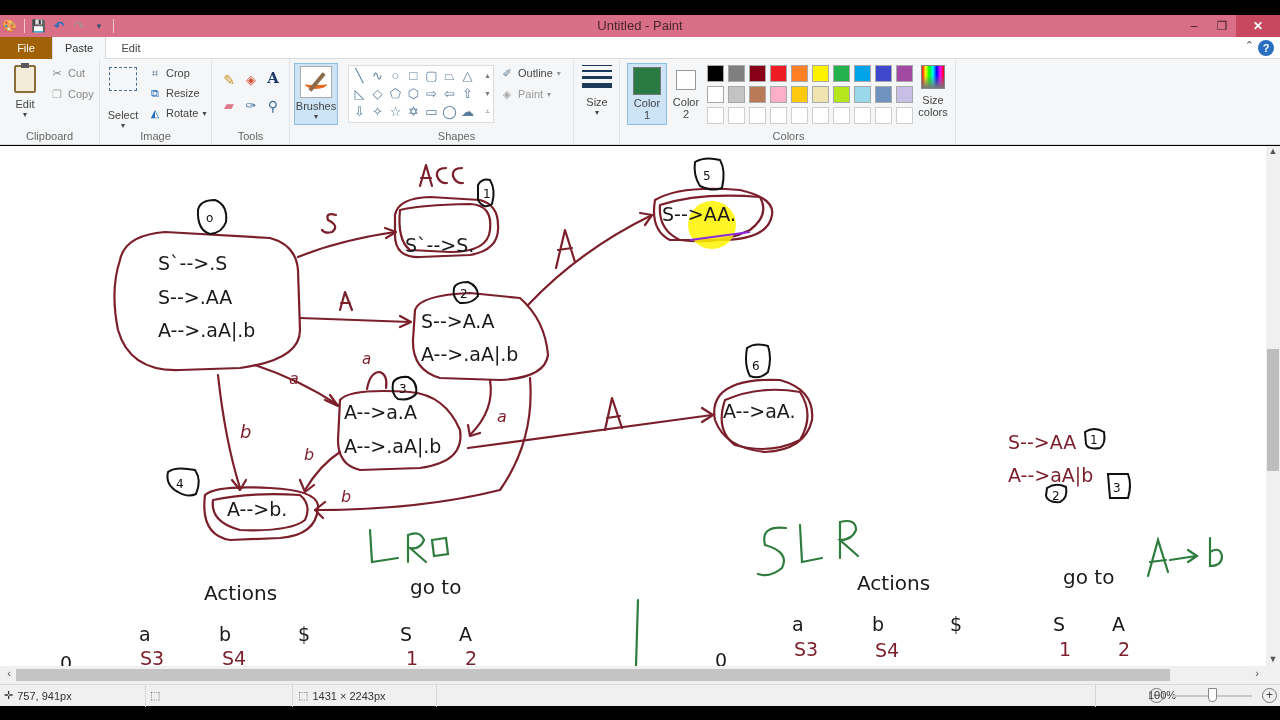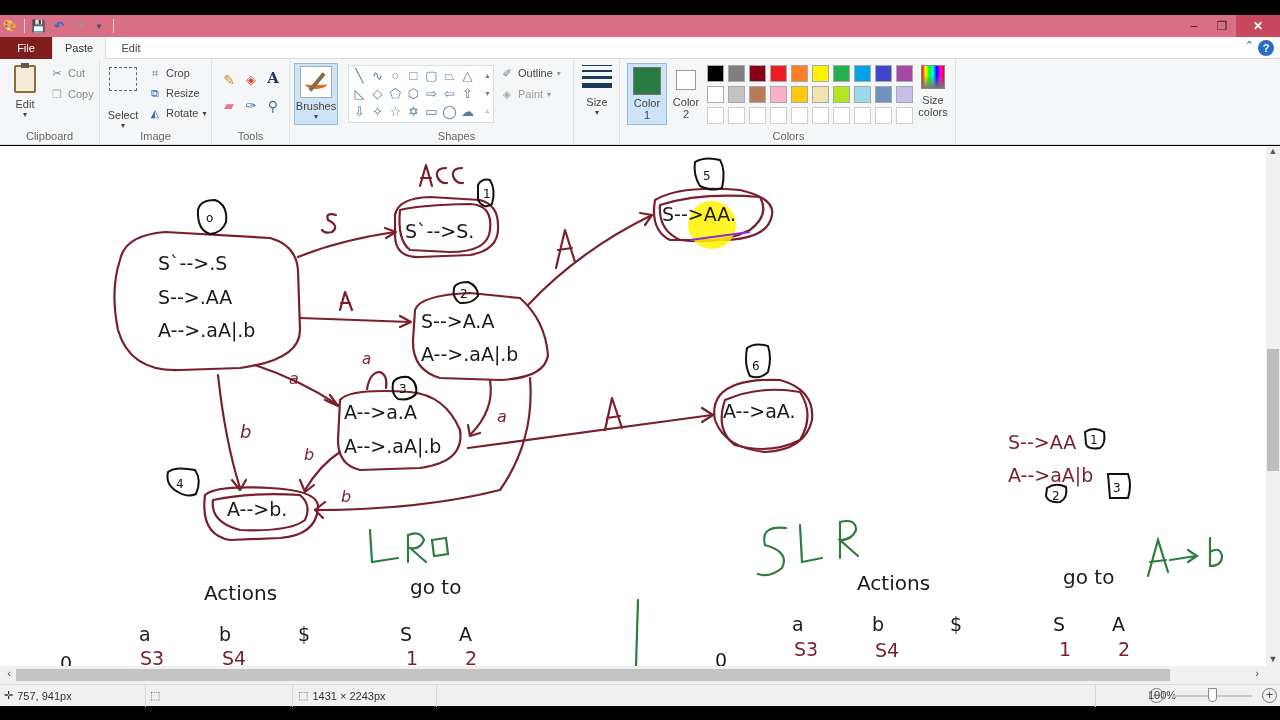--- a/index.html
+++ b/index.html
@@ -9,21 +9,21 @@
   .qat { position: absolute; left: 0; top: 0; height: 22px; display: flex; align-items: center; gap: 4px; padding-left: 2px; }
   .qat .qi { width: 16px; height: 16px; display: flex; align-items: center; justify-content: center; font-size: 12px; color: #34516e; }
   .qat .sep { width: 1px; height: 14px; background: #f3c5d0; margin: 0 2px; }
   .title { position: absolute; left: 0; right: 0; top: 3px; text-align: center; font-size: 13px; color: #4a2530; }
   .winbtns { position: absolute; right: 0; top: 0; height: 22px; display: flex; }
   .winbtns div { width: 28px; height: 22px; display: flex; align-items: center; justify-content: center; color: #3a1c24; font-size: 12px; }
   .winbtns .close { width: 44px; background: #c8485f; color: #fff; font-weight: bold; }
 
   .tabs { position: absolute; left: 0; top: 37px; width: 1280px; height: 22px; background: #fff; border-bottom: 1px solid #dadbdc; }
   .tab { position: absolute; top: 0; height: 22px; font-size: 11px; line-height: 22px; text-align: center; color: #444; }
-  .tab.file { left: 0; width: 52px; background: #7f1d1d; color: #fff; }
+  .tab.file { left: 0; width: 52px; background: #a16207; color: #fff; }
   .tab.home { left: 52px; width: 54px; background: #f5f6f7; border-left: 1px solid #dadbdc; border-right: 1px solid #dadbdc; color: #333; height: 23px; }
   .tab.view { left: 108px; width: 46px; }
   .help { position: absolute; right: 6px; top: 3px; width: 16px; height: 16px; border-radius: 50%; background: #2a6fbf; color: #fff; font-size: 11px; font-weight: bold; text-align: center; line-height: 16px; }
   .collapse { position: absolute; right: 26px; top: 2px; font-size: 11px; color: #555; }
 
   .ribbon { position: absolute; left: 0; top: 59px; width: 1280px; height: 86px; background: #f5f6f7; border-bottom: 1px solid #dadbdc; }
   .group { position: absolute; top: 0; height: 86px; border-right: 1px solid #e2e3e4; }
   .glabel { position: absolute; bottom: 3px; left: 0; right: 0; text-align: center; font-size: 11px; color: #666; }
   .small { font-size: 11px; color: #444; }
   .rowitem { position: absolute; display: flex; align-items: center; gap: 4px; font-size: 11px; color: #444; }
@@ -63,20 +63,21 @@
   <div class="titlebar">
     <div class="qat">
       <span class="qi">🎨</span>
       <span class="sep"></span>
       <span class="qi">💾</span>
       <span class="qi" style="color:#2a6fbf;font-weight:bold;">↶</span>
       <span class="qi" style="color:#999;">↷</span>
       <span class="qi" style="font-size:9px;">▾</span>
       <span class="sep"></span>
     </div>
+    <div class="title">Untitled - Paint</div>
     <div class="winbtns">
       <div>–</div>
       <div>❐</div>
       <div class="close">✕</div>
     </div>
   </div>
 
   <div class="tabs">
     <div class="tab file">File</div>
     <div class="tab home">Paste</div>
@@ -345,21 +346,21 @@
         <path d="M1170 560 L 1196 556 M 1188 550 L 1197 556 L 1188 562"></path>
         <path d="M1210 538 L 1210 566 Q 1222 566 1222 556 Q 1220 546 1210 552"></path>
         <path d="M638 600 L 636 666"></path>
       </g>
     </svg>
 
     <div class="txt" style="left:158px;top:106px;font-size:19px;">S`--&gt;.S</div>
     <div class="txt" style="left:158px;top:140px;font-size:19px;">S--&gt;.AA</div>
     <div class="txt" style="left:158px;top:173px;font-size:19px;">A--&gt;.aA|.b</div>
 
-    <div class="txt" style="left:405px;top:74px;font-size:19px;">S`--&gt;S.</div>
+    <div class="txt" style="left:405px;top:88px;font-size:19px;">S`--&gt;S.</div>
 
     <div class="txt" style="left:421px;top:164px;font-size:19px;">S--&gt;A.A</div>
     <div class="txt" style="left:421px;top:197px;font-size:19px;">A--&gt;.aA|.b</div>
 
     <div class="txt" style="left:344px;top:255px;font-size:19px;">A--&gt;a.A</div>
     <div class="txt" style="left:344px;top:289px;font-size:19px;">A--&gt;.aA|.b</div>
 
     <div class="txt" style="left:227px;top:352px;font-size:19px;">A--&gt;b.</div>
 
     <div class="txt" style="left:662px;top:57px;font-size:19px;">S--&gt;AA.</div>

